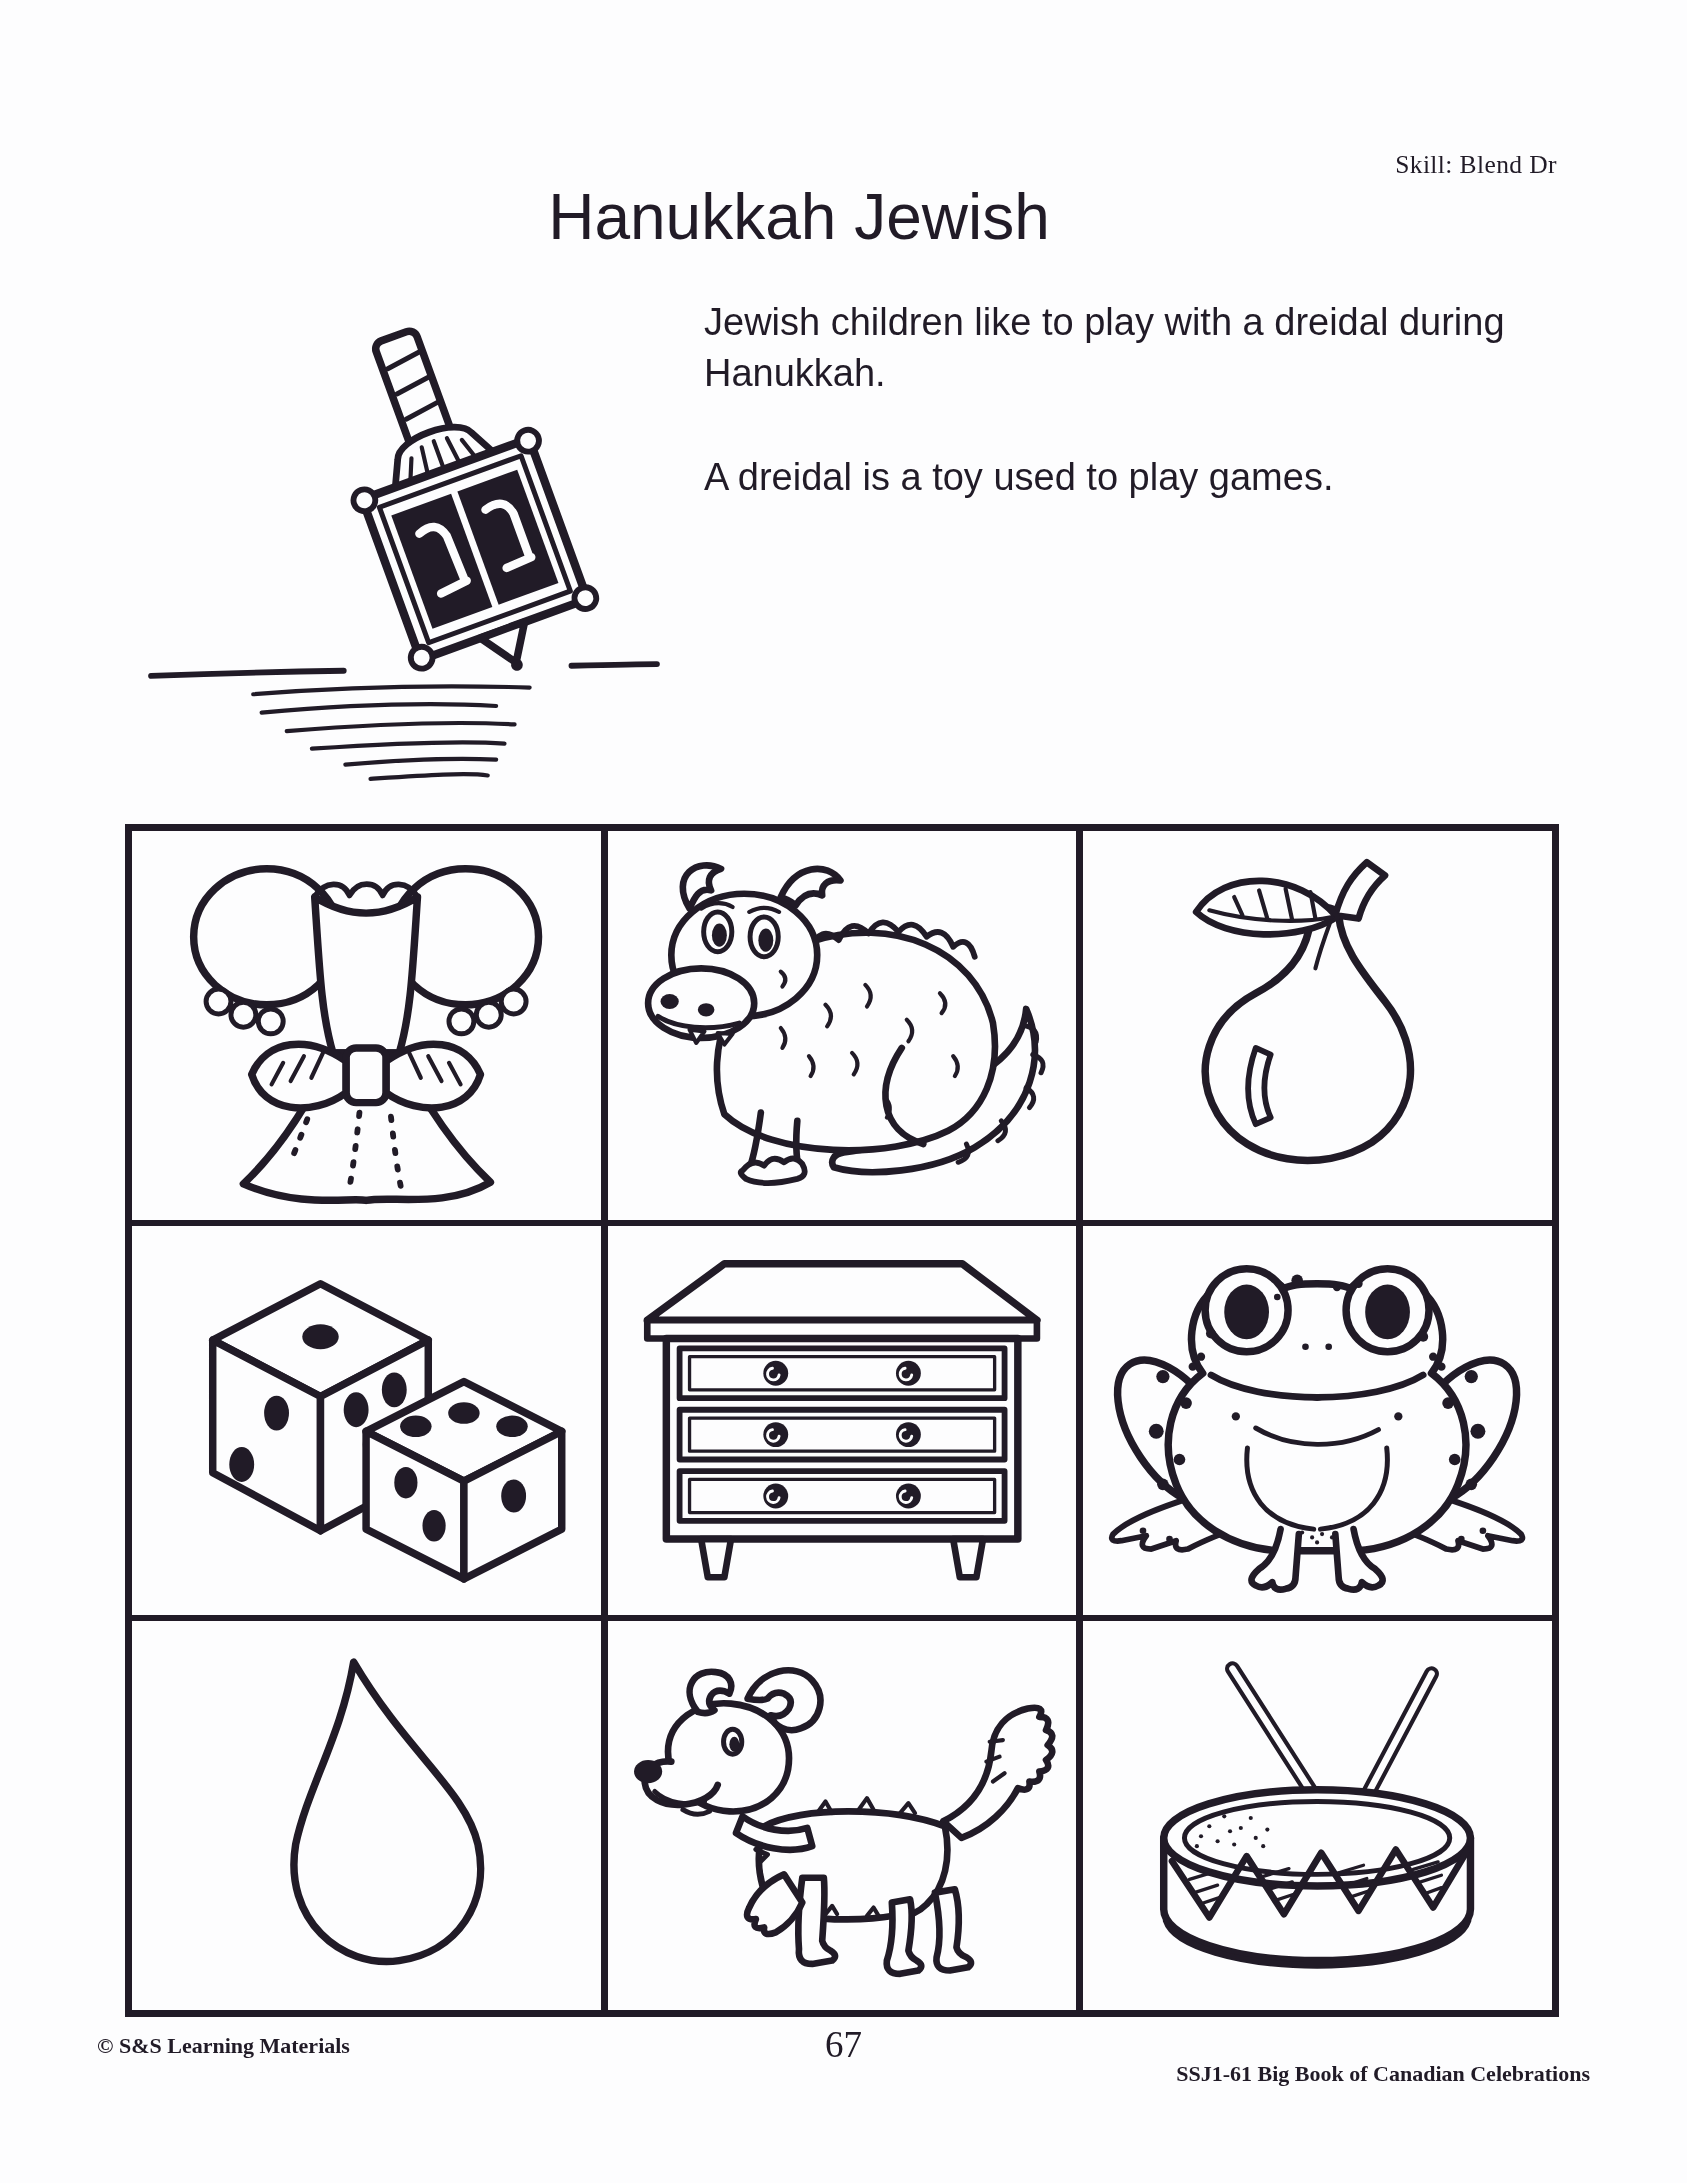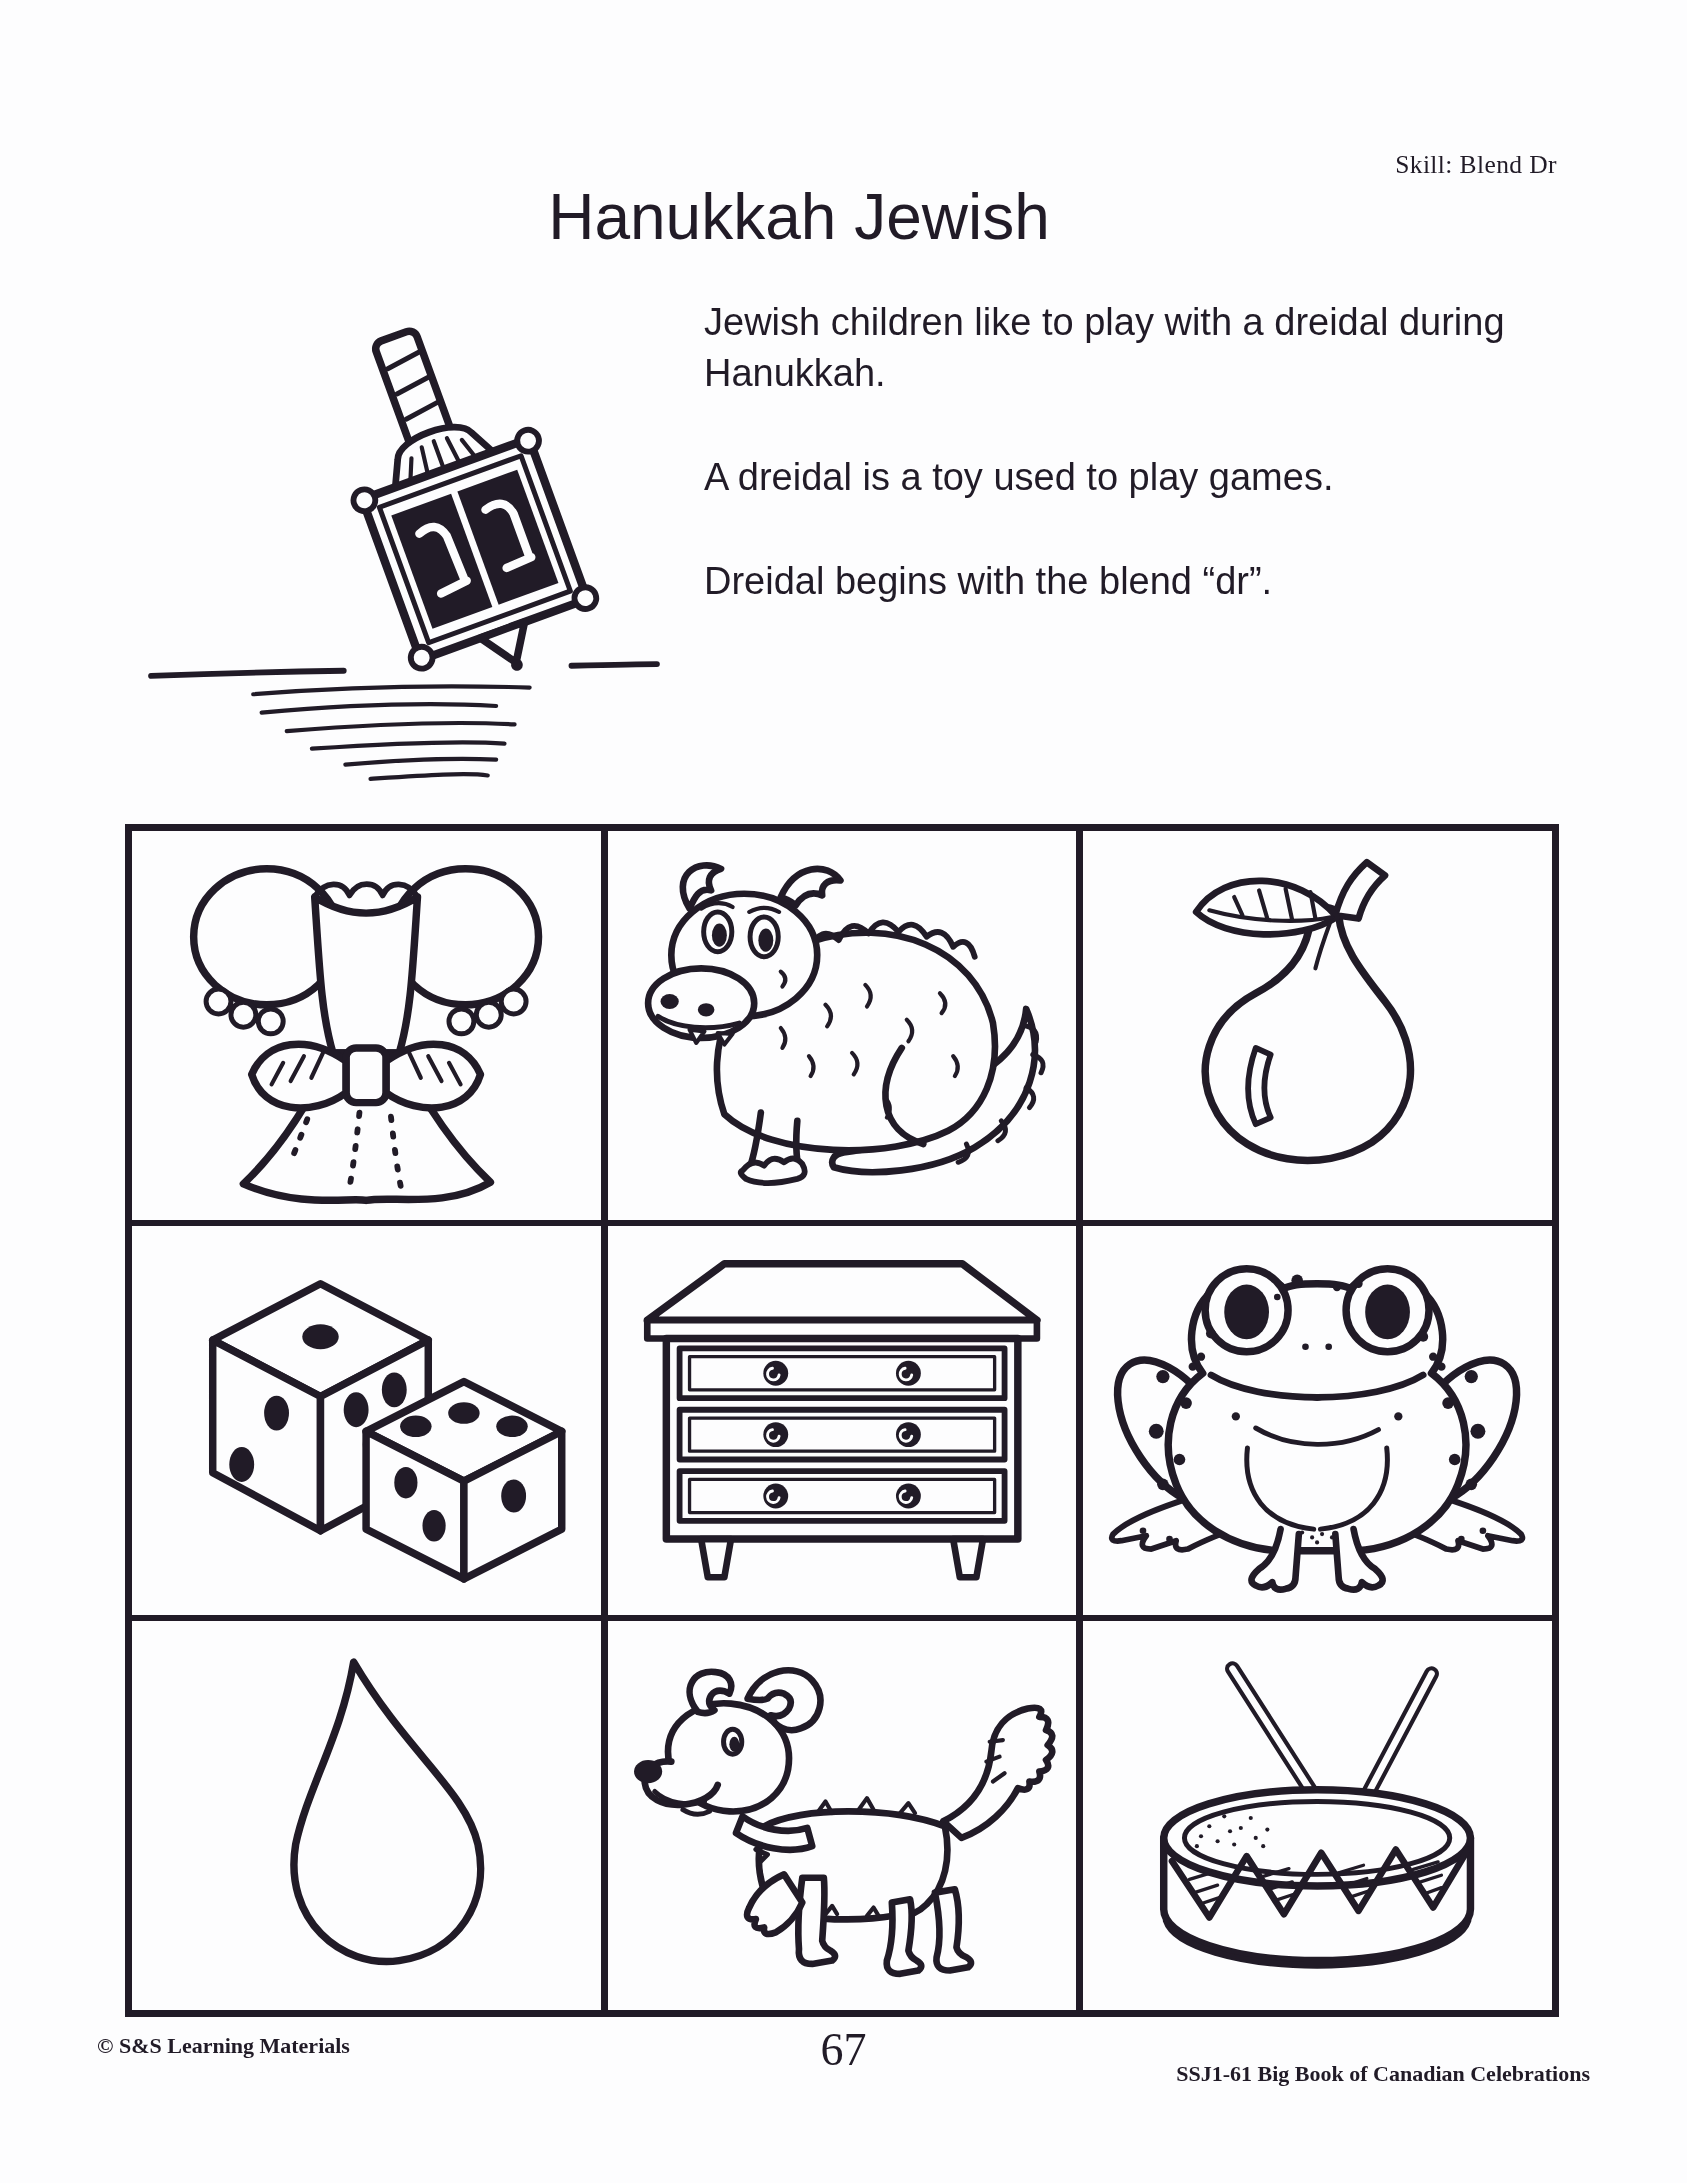--- a/index.html
+++ b/index.html
@@ -51,21 +51,21 @@
   .cell svg{width:96%;height:96%;}
   .footer{
     position:absolute;left:0;top:2023px;width:1687px;height:58px;
     font-family:"Liberation Serif", serif;
   }
   .footer .f-left{
     position:absolute;left:97px;top:10px;font-weight:700;font-size:22px;
   }
   .footer .f-page{
     position:absolute;left:0;width:100%;text-align:center;top:0;
-    font-size:46px;font-weight:400;
+    font-size:37px;font-weight:400;
   }
   .footer .f-right{
     position:absolute;right:97px;top:10px;font-weight:700;font-size:22px;margin-top:28px;
   }
 </style>
 </head>
 <body>
 
 <div class="skill">Skill:  Blend Dr</div>
 
@@ -115,21 +115,20 @@
         <path d="M372,410 L428,410 L402,452 Z" fill="#fdfdfe" stroke-width="9"></path>
         <circle cx="402" cy="455" r="7" fill="#211b27" stroke="none"></circle>
       </g>
     </g>
   </svg>
 </div>
 
 <div class="intro-text">
   <p>Jewish children like to play with a dreidal during Hanukkah.</p>
   <p>A dreidal is a toy used to play games.</p>
-  <p>Dreidal begins with the blend “dr”.</p>
 </div>
 
 <div class="grid">
 
   <div class="cell">
     <svg viewBox="0 0 540 450">
       <g stroke="#211b27" fill="none" stroke-width="9" stroke-linecap="round" stroke-linejoin="round">
         <ellipse cx="150" cy="118" rx="88" ry="82" fill="#fdfdfe"></ellipse>
         <ellipse cx="390" cy="118" rx="88" ry="82" fill="#fdfdfe"></ellipse>
         <g stroke-width="6">

